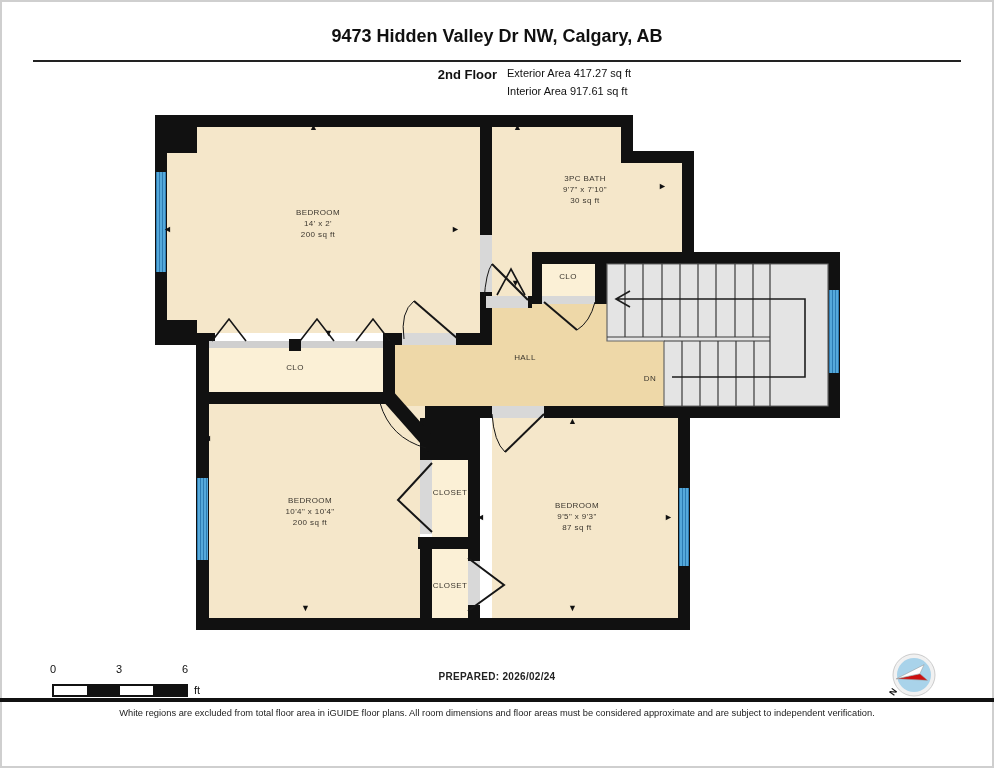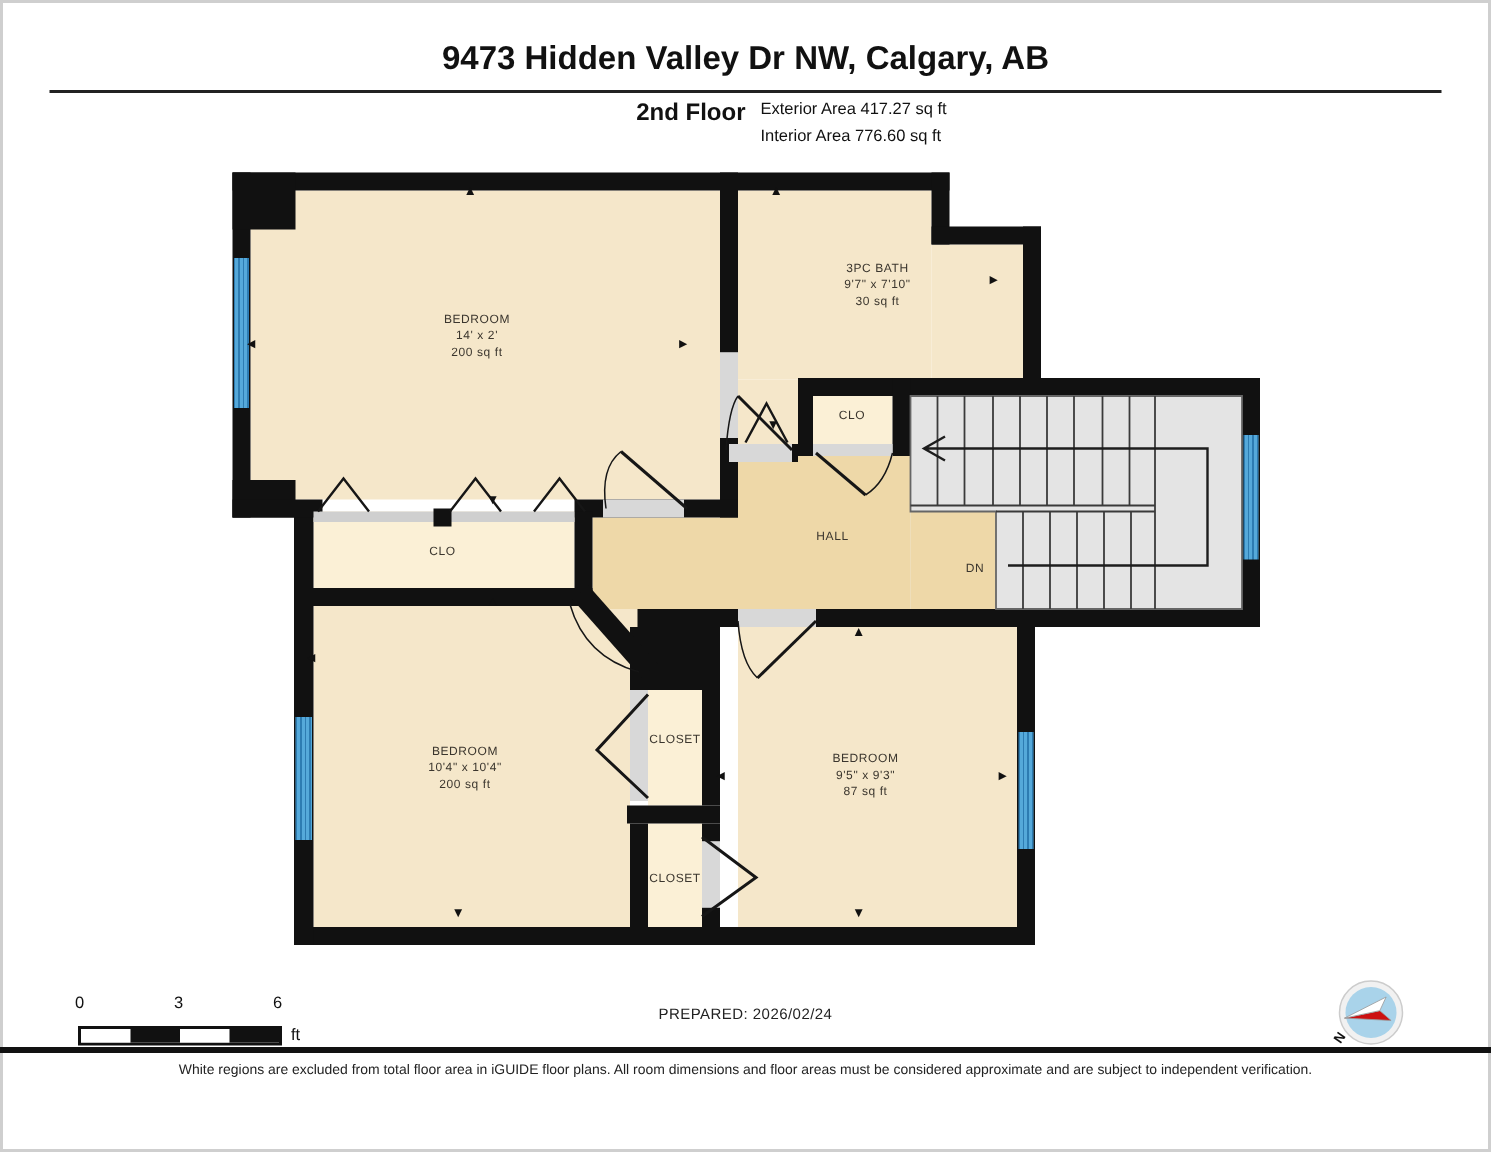--- a/index.html
+++ b/index.html
@@ -1,54 +1,54 @@
 <!DOCTYPE html>
 <html><head>
 <meta charset="utf-8">
 <style>
   html,body{margin:0;padding:0;background:#fff;}
   body{width:994px;height:768px;position:relative;font-family:"Liberation Sans",sans-serif;overflow:hidden;}
   .page{position:absolute;inset:0;border:2px solid #cfcfcf;}
   .abs{position:absolute;}
-  .title{position:absolute;top:26px;left:0;width:994px;text-align:center;font-size:22px;font-weight:700;color:#111;}
+  .title{position:absolute;top:26px;left:0;width:994px;text-align:center;font-size:18px;font-weight:700;color:#111;}
   .hrule{position:absolute;top:60px;left:33px;width:928px;height:2px;background:#222;}
-  .floorlbl{position:absolute;top:67px;left:372px;width:125px;text-align:right;font-size:16px;font-weight:700;color:#111;}
+  .floorlbl{position:absolute;top:67px;left:372px;width:125px;text-align:right;font-size:13px;font-weight:700;color:#111;}
   .areatxt{position:absolute;left:507px;font-size:11px;color:#111;}
   
   .f{position:absolute;z-index:1;}
   .z2{z-index:2;}
   .w{position:absolute;background:#111;z-index:3;}
   .o{position:absolute;background:#d8d8d8;z-index:4;}
   .v{position:absolute;z-index:4;background:repeating-linear-gradient(90deg,#2d7cb2 0 1px,#55a9da 1px 3px);}
   .room{background:#f5e7ca;}
   .hallc{background:#eed8a8;}
   .clo{background:#fbf0d6;}
   .stairsf{background:#e4e4e4;}
   svg.lines{position:absolute;left:0;top:0;z-index:5;pointer-events:none;}
   .lbl{position:absolute;z-index:6;text-align:center;color:#3b362e;font-size:8px;line-height:11px;letter-spacing:.4px;}
   .arr{position:absolute;z-index:6;font-size:9px;color:#111;line-height:9px;}
   
   .frule{position:absolute;top:698px;left:0;width:994px;height:4px;background:#111;}
   .disclaimer{position:absolute;top:708px;left:0;width:994px;text-align:center;font-size:9.3px;color:#222;}
-  .prepared{position:absolute;top:671px;left:397px;width:200px;text-align:center;font-size:10px;color:#222;letter-spacing:.3px;}
+  .prepared{position:absolute;top:671px;left:397px;width:200px;text-align:center;font-size:10px;color:#222;letter-spacing:.3px;font-weight:bold;}
   .tick{position:absolute;top:663px;width:14px;text-align:center;font-size:11px;color:#111;}
   .sbar{position:absolute;top:684px;left:52px;width:132px;height:9px;border:2px solid #111;display:flex;z-index:2;}
   .sbar span{height:100%;}
   .ftlbl{position:absolute;top:684px;left:194px;font-size:11px;color:#111;}
 </style>
 </head>
 <body>
 
 <div class="page"></div>
 
 <div class="title">9473 Hidden Valley Dr NW, Calgary, AB</div>
 <div class="hrule"></div>
 <div class="floorlbl">2nd Floor</div>
 <div class="areatxt" style="top:67px">Exterior Area 417.27 sq ft</div>
-<div class="areatxt" style="top:85px">Interior Area 776.60 sq ft</div>
+<div class="areatxt" style="top:85px">Interior Area 917.61 sq ft</div>
 
 <div class="f room" style="left:167px;top:127px;width:313px;height:206px"></div>
 <div class="f room" style="left:492px;top:127px;width:129px;height:126px"></div>
 <div class="f room" style="left:621px;top:163px;width:61px;height:90px"></div>
 <div class="f room" style="left:492px;top:253px;width:40px;height:43px"></div>
 <div class="f clo" style="left:542px;top:264px;width:53px;height:32px"></div>
 <div class="f stairsf" style="left:607px;top:264px;width:221px;height:142px"></div>
 <div class="f hallc z2" style="left:607px;top:341px;width:57px;height:65px"></div>
 <div class="f hallc" style="left:480px;top:304px;width:127px;height:102px"></div>
 <div class="f hallc z2" style="left:395px;top:345px;width:97px;height:61px"></div>
@@ -158,21 +158,21 @@
   <div>200 sq ft</div>
 </div>
 <div class="lbl" style="left:515px;top:173px;width:140px">
   <div>3PC BATH</div>
   <div>9'7" x 7'10"</div>
   <div>30 sq ft</div>
 </div>
 <div class="lbl" style="left:538px;top:271px;width:60px">
   <div>CLO</div>
 </div>
-<div class="lbl" style="left:505px;top:352px;width:100px">
+<div class="lbl" style="left:475px;top:352px;width:100px">
   <div>HALL</div>
 </div>
 <div class="lbl" style="left:628px;top:373px;width:44px">
   <div>DN</div>
 </div>
 <div class="lbl" style="left:245px;top:362px;width:100px">
   <div>CLO</div>
 </div>
 <div class="lbl" style="left:240px;top:495px;width:140px">
   <div>BEDROOM</div>

